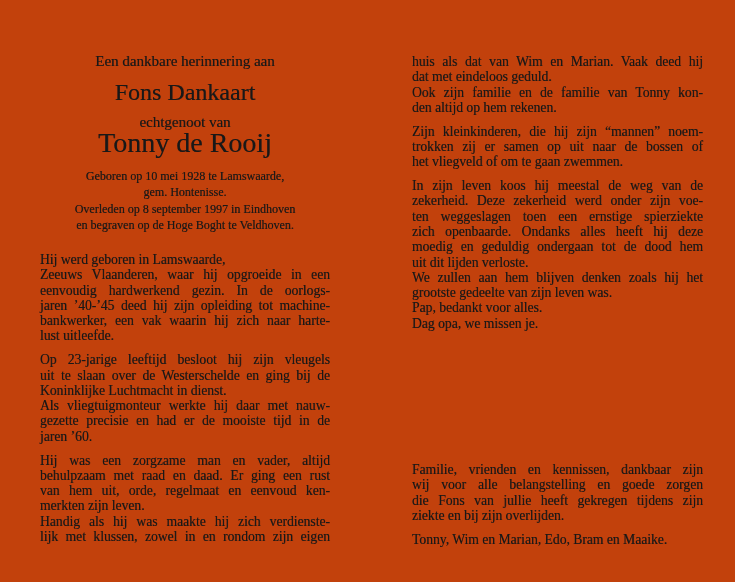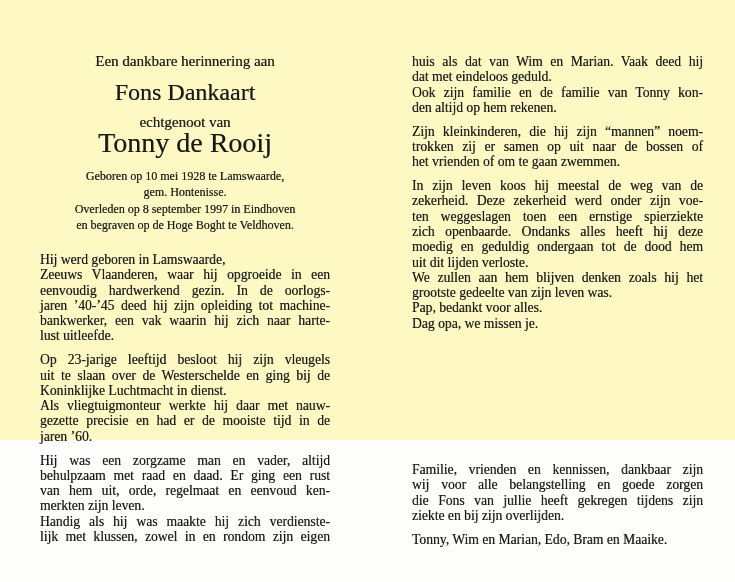--- a/index.html
+++ b/index.html
@@ -10,22 +10,22 @@
     width: 735px;
     height: 582px;
     background: #fdfdfb;
     font-family: "Liberation Serif", serif;
     color: #181818;
     overflow: hidden;
   }
   .page {
     position: relative;
     width: 735px;
-    height: 440px;
-    background: #fef9c3;
+    height: 582px;
+    background: #c2410c;
     
     text-shadow: 0.35px 0 0 rgba(25,25,25,0.55);
   }
   .col { position: absolute; top: 0; height: 582px; }
   .col.left  { left: 40px;  width: 290px; }
   .col.right { left: 412px; width: 291px; }
 
   .hline { position: absolute; left: 0; width: 100%; text-align: center; }
   .intro    { top: 52px;  font-size: 15px;   line-height: 18px; }
   .name     { top: 79px;  font-size: 24px;   line-height: 27px; }
@@ -97,21 +97,21 @@
     <div class="body rtop">
         <div class="para">
           <div class="ln j">huis als dat van Wim en Marian. Vaak deed hij</div>
           <div class="ln">dat met eindeloos geduld.</div>
           <div class="ln j">Ook zijn familie en de familie van Tonny kon-</div>
           <div class="ln">den altijd op hem rekenen.</div>
         </div>
         <div class="para">
           <div class="ln j">Zijn kleinkinderen, die hij zijn “mannen” noem-</div>
           <div class="ln j">trokken zij er samen op uit naar de bossen of</div>
-          <div class="ln">het vrienden of om te gaan zwemmen.</div>
+          <div class="ln">het vliegveld of om te gaan zwemmen.</div>
         </div>
         <div class="para">
           <div class="ln j">In zijn leven koos hij meestal de weg van de</div>
           <div class="ln j">zekerheid. Deze zekerheid werd onder zijn voe-</div>
           <div class="ln j">ten weggeslagen toen een ernstige spierziekte</div>
           <div class="ln j">zich openbaarde. Ondanks alles heeft hij deze</div>
           <div class="ln j">moedig en geduldig ondergaan tot de dood hem</div>
           <div class="ln">uit dit lijden verloste.</div>
           <div class="ln j">We zullen aan hem blijven denken zoals hij het</div>
           <div class="ln">grootste gedeelte van zijn leven was.</div>

